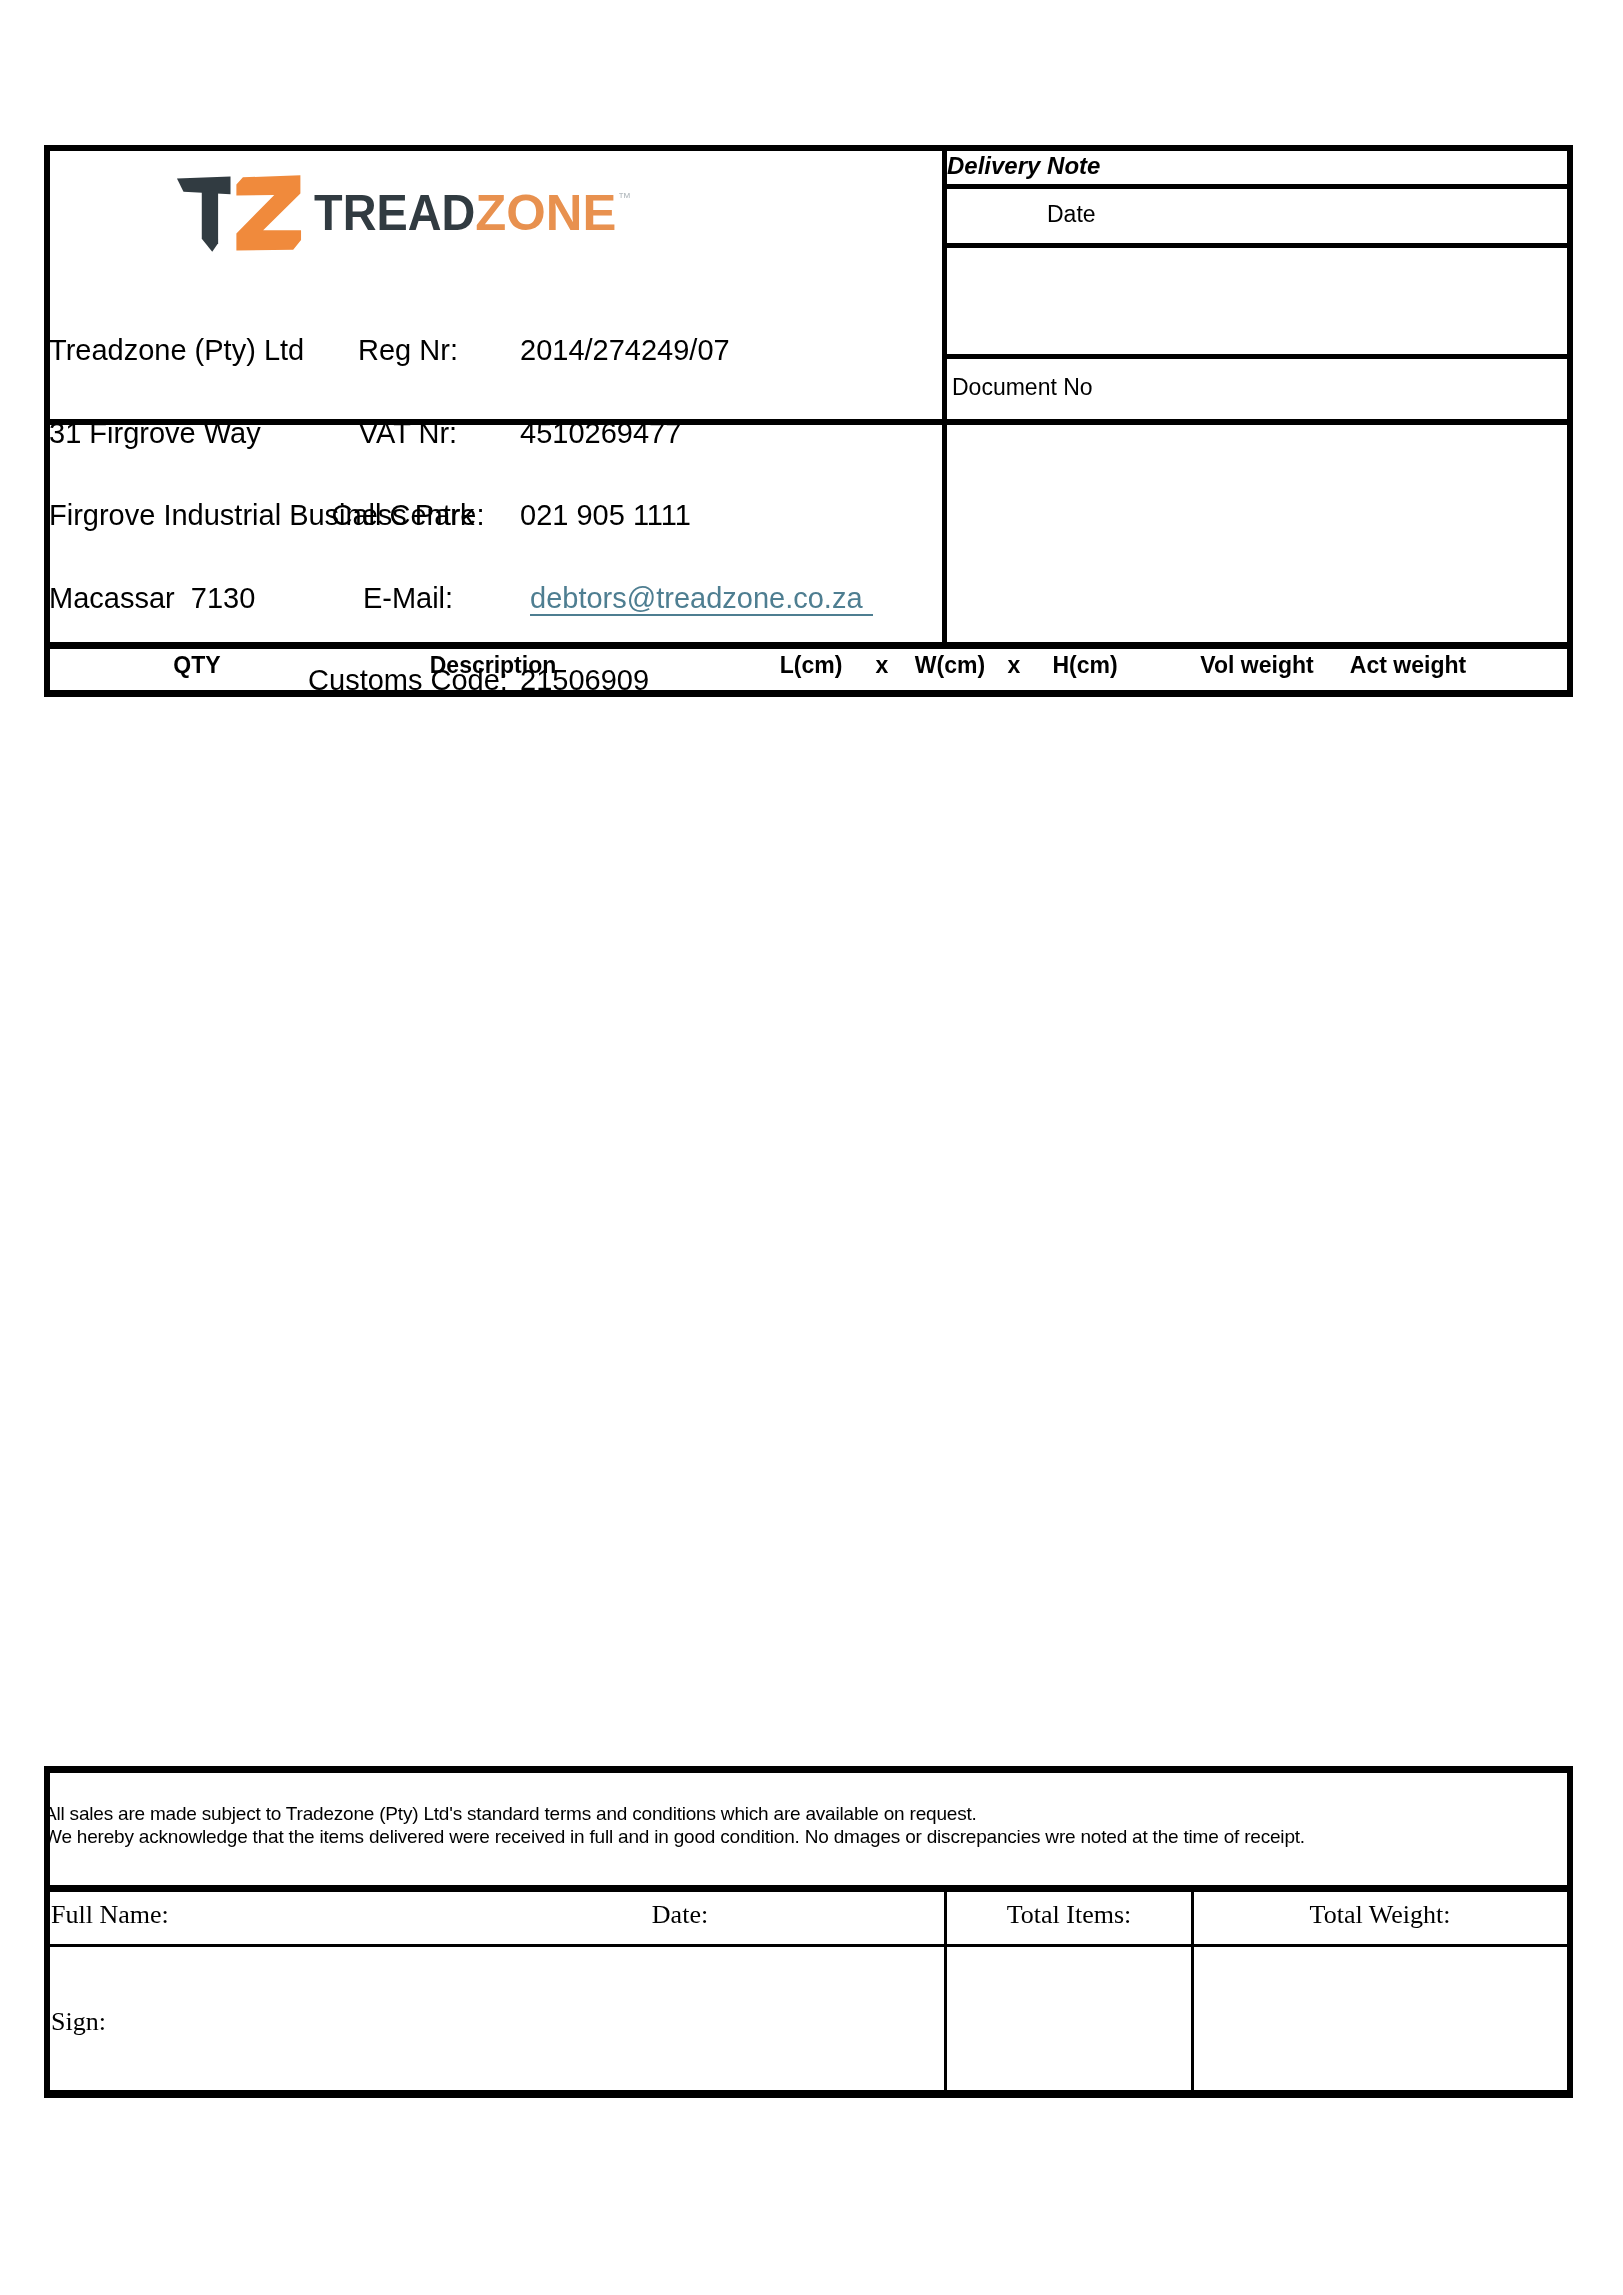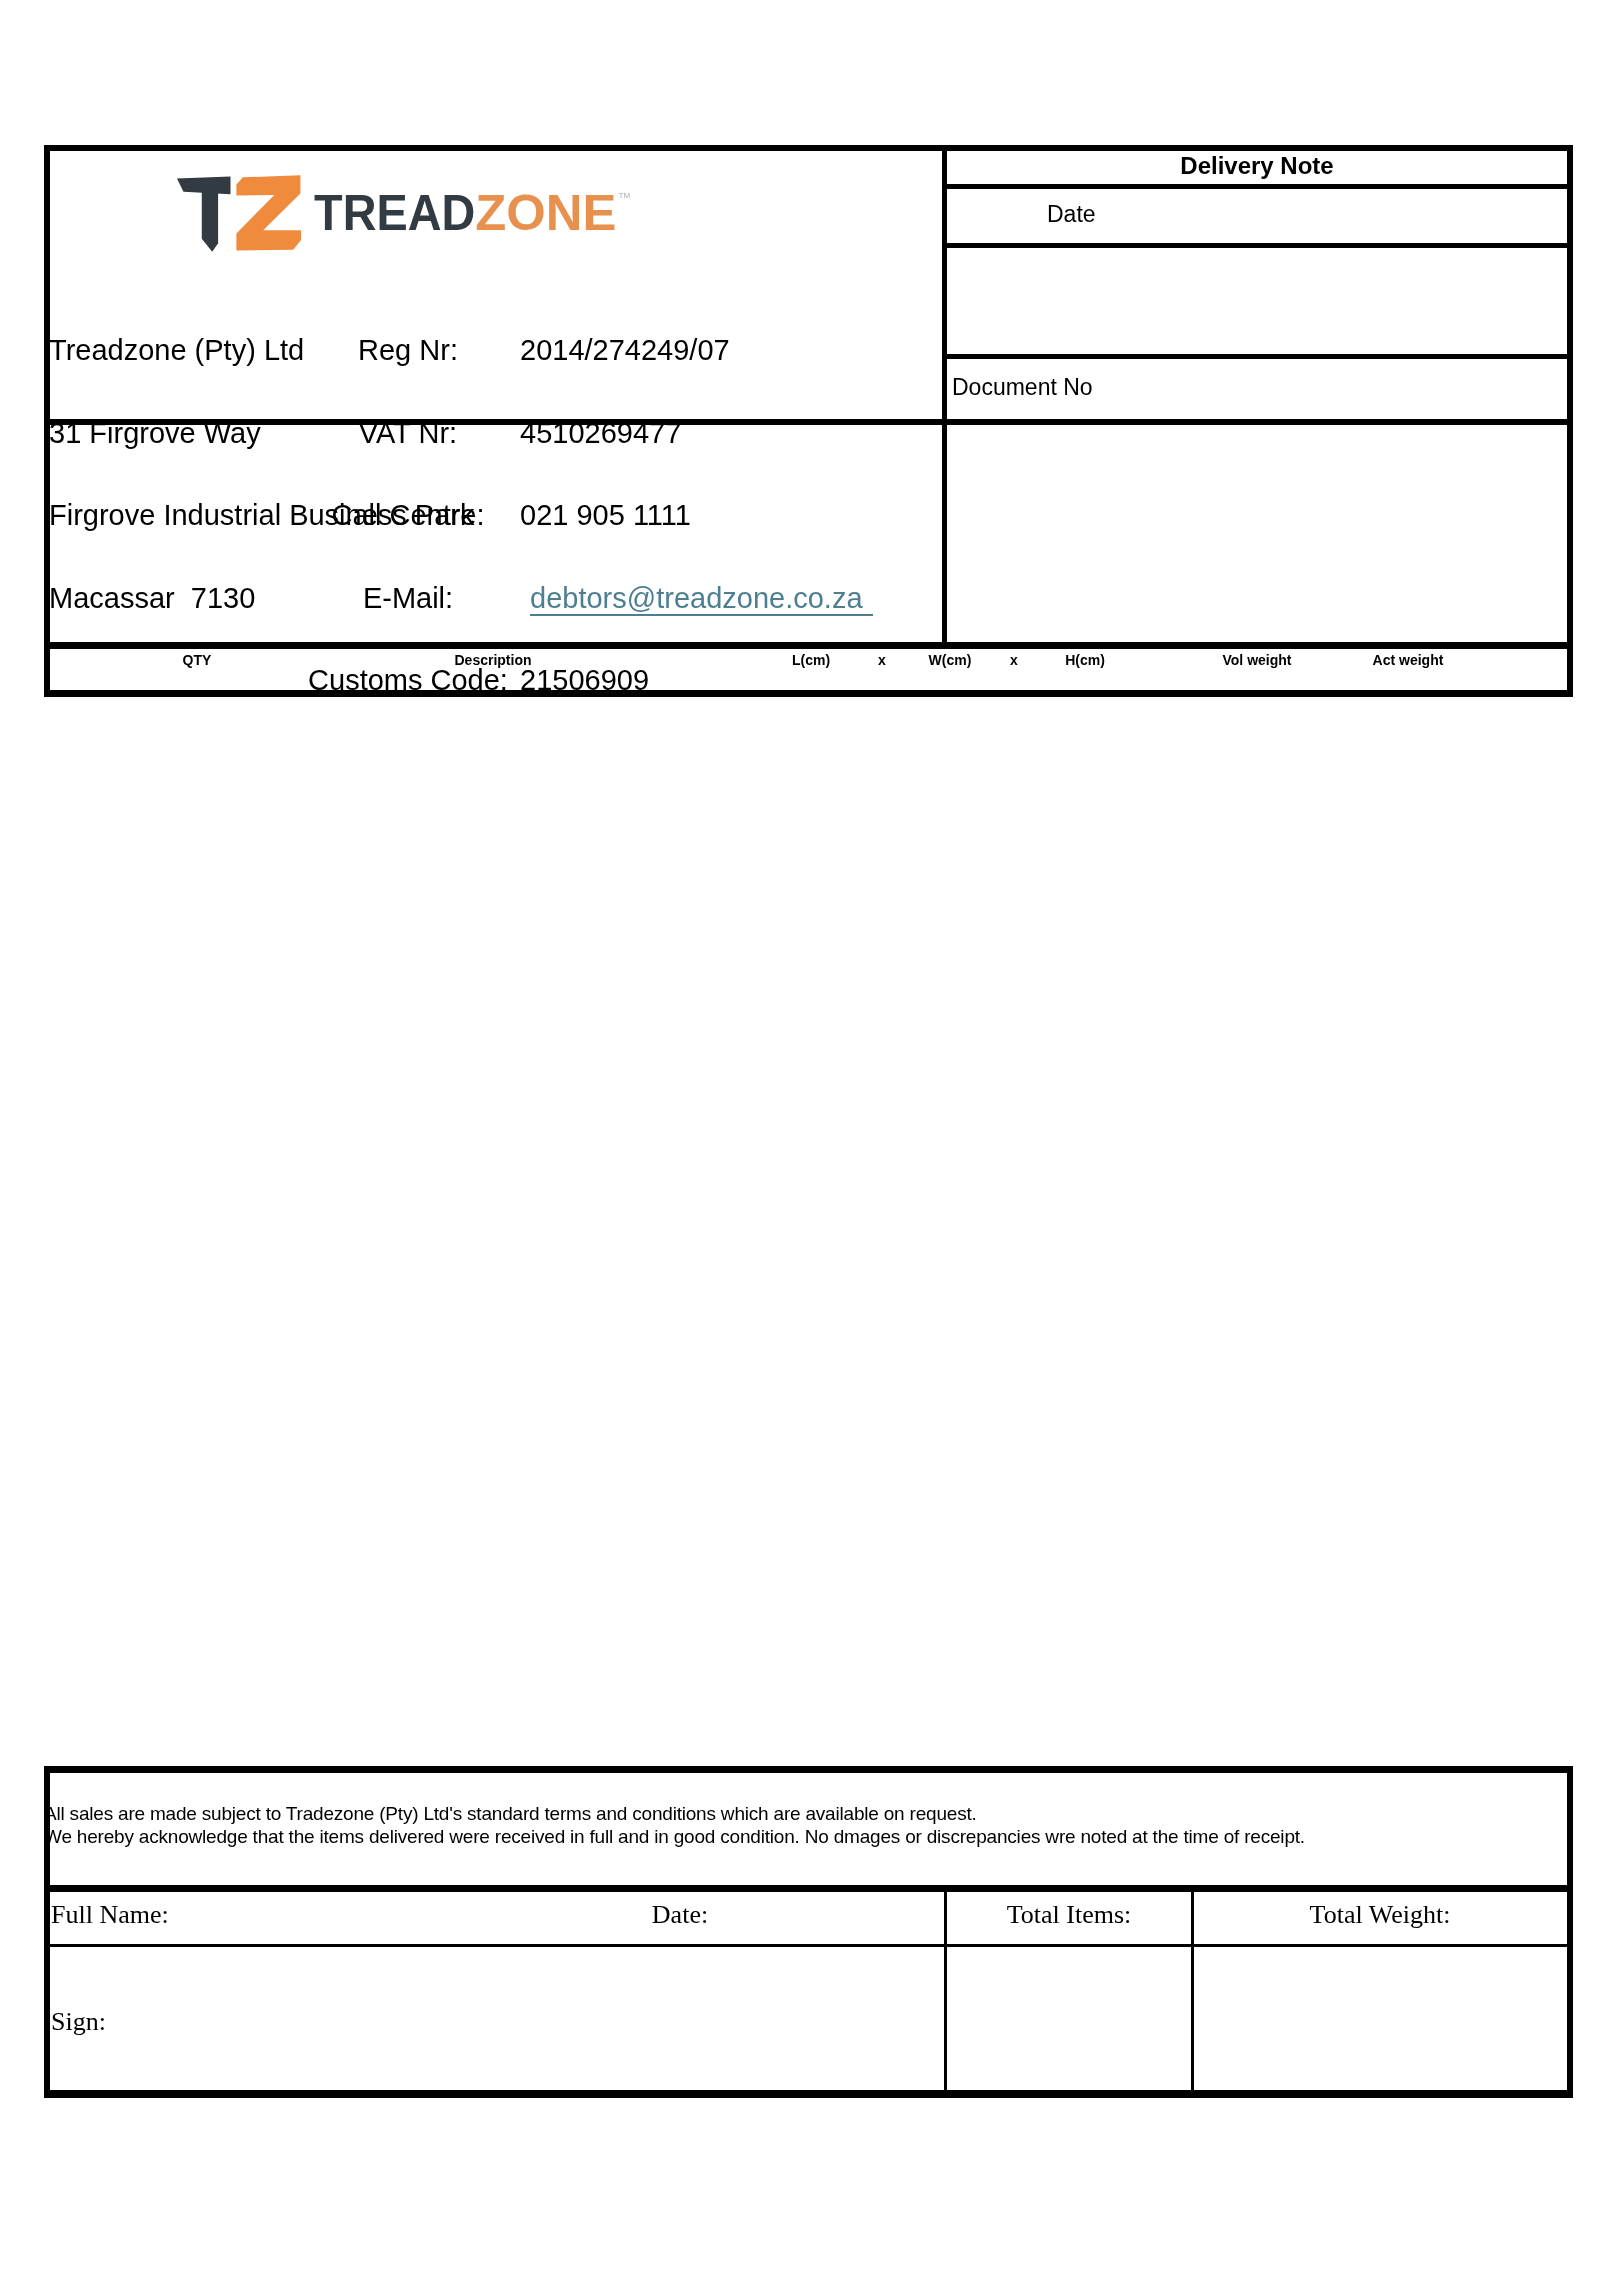--- a/index.html
+++ b/index.html
@@ -12,22 +12,22 @@
   html,body{margin:0;padding:0;background:#ffffff;}
   .page{
     position:relative;width:1623px;height:2295px;background:#ffffff;
     font-family:"Liberation Sans",sans-serif;color:#000;overflow:hidden;
   }
   .ln{position:absolute;background:var(--line);}
   .t{position:absolute;white-space:pre;}
   .ctr{transform:translateX(-50%);}
   .serif{font-family:"Liberation Serif",serif;text-align:right;}
   .info{font-size:29px;line-height:27.5px;}
-  .hdr{font-size:14px;font-weight:bold;}
-  .title{font-size:24px;font-weight:bold;text-align:center;}
+  .hdr{font-size:23px;font-weight:bold;}
+  .title{font-size:24px;font-weight:bold;font-style:italic;}
   .meta-label{font-size:23px;}
   .terms{font-size:19px;line-height:22px;letter-spacing:-0.2px;text-align:left;}
   .foot-label{font-size:26px;}
   .link{color:var(--link);border-bottom:2.6px solid var(--link);padding-right:10.5px;margin-left:10px;}
   .labels-col{text-align:center;}
   .sr-only{position:absolute;width:0.7px;height:0.7px;overflow:hidden;clip:rect(0 0 0 0);white-space:nowrap;}
   .logo-dark{fill:var(--brand-dark);}
   .logo-orange{fill:var(--brand-orange);}
   .word-orange{fill:var(--wordmark-orange);}
   .tm{font-size:13px;color:#b5bcc0;}

